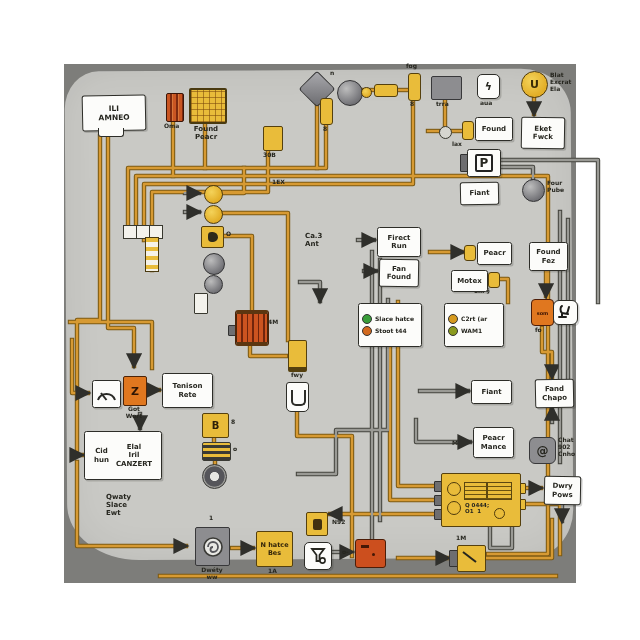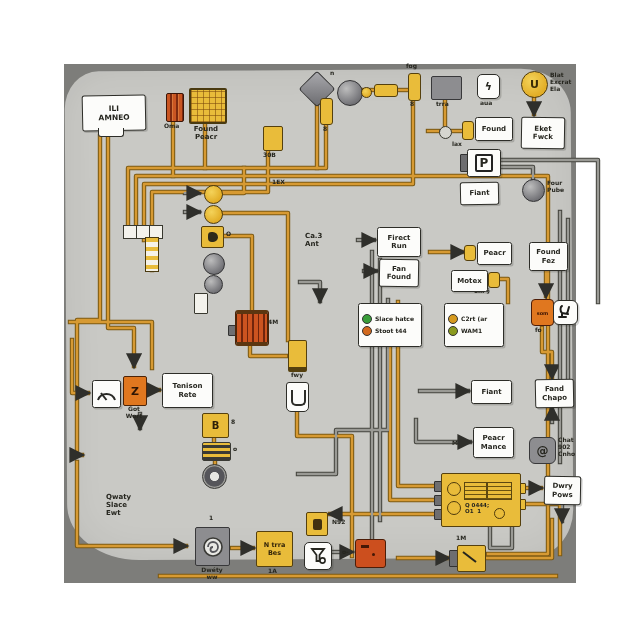--- a/index.html
+++ b/index.html
@@ -306,41 +306,48 @@
       <path d="M2,15 A9,9 0 0 1 19,15" fill="none" stroke="#2a2a26" stroke-width="2"></path>
       <line x1="10.5" y1="15" x2="5" y2="8" stroke="#2a2a26" stroke-width="2"></line>
     </svg>
   </div>
   <div class="abs" style="left:123px;top:376px;width:22px;height:28px;background:var(--component_orange);border:1.8px solid #4c2408;border-radius:2px;display:flex;align-items:center;justify-content:center;font-size:11px;font-weight:700;color:#2e1504">Z</div>
   <div class="abs t t6 tc" style="left:118px;top:406px;width:32px">Got
 Wort</div>
   <div class="abs wbox" style="left:162px;top:373px;width:49px;height:33px">Tenison
 Rete</div>
 
+  <div class="abs wbox" style="left:84px;top:431px;width:76px;height:47px;gap:7px">
+    <span style="white-space:pre">Cid
+hun</span>
+    <span style="white-space:pre">Elal
+Iril
+CANZERT</span>
+  </div>
   <div class="abs t" style="left:106px;top:493px">Qwaty
 Slace
 Ewt</div>
 
   <div class="abs ybox" style="left:202px;top:413px;width:25px;height:23px;display:flex;align-items:center;justify-content:center;font-size:10px;font-weight:700;color:#2e2108">B</div>
   <div class="abs t t6" style="left:231px;top:419px">8</div>
   <div class="abs" style="left:202px;top:442px;width:27px;height:17px;background:repeating-linear-gradient(0deg,#3a3a34 0 3px,var(--component_yellow) 3px 6px);border:1.6px solid #3a3a34;border-radius:2px"></div>
   <div class="abs t t6" style="left:233px;top:446px">o</div>
   <div class="abs donut" style="left:202px;top:464px;width:23px;height:23px"></div>
 
   <div class="abs t t6" style="left:209px;top:515px">1</div>
   <div class="abs gboxc" style="left:195px;top:527px;width:33px;height:37px;display:flex;align-items:center;justify-content:center">
     <svg width="24" height="24" viewBox="0 0 24 24">
       <circle cx="12" cy="12" r="9" fill="#e8e8e4" stroke="#3a3a36" stroke-width="1.6"></circle>
       <path d="M12,12 m-5,0 a5,5 0 1 1 5,5 a2.5,2.5 0 1 1 0,-5" fill="none" stroke="#55555a" stroke-width="1.8"></path>
     </svg>
   </div>
   <div class="abs t t6 tc" style="left:193px;top:567px;width:38px">Dwéty
 ww</div>
 
-  <div class="abs ybox" style="left:256px;top:531px;width:35px;height:34px;display:flex;align-items:center;justify-content:center;white-space:pre;text-align:center;font-size:6.5px;font-weight:700;color:#33250a">N trra
+  <div class="abs ybox" style="left:256px;top:531px;width:35px;height:34px;display:flex;align-items:center;justify-content:center;white-space:pre;text-align:center;font-size:6.5px;font-weight:700;color:#33250a">N hatce
 Bes</div>
   <div class="abs t t6" style="left:268px;top:568px">1A</div>
 
   <div class="abs ybox" style="left:306px;top:512px;width:20px;height:22px;display:flex;align-items:center;justify-content:center">
     <span style="width:9px;height:11px;background:#433110;border-radius:2px"></span>
   </div>
   <div class="abs t t6" style="left:332px;top:519px">N92</div>
 
   <div class="abs wbox" style="left:304px;top:542px;width:26px;height:26px;border-radius:5px">
     <svg width="18" height="18" viewBox="0 0 18 18">

